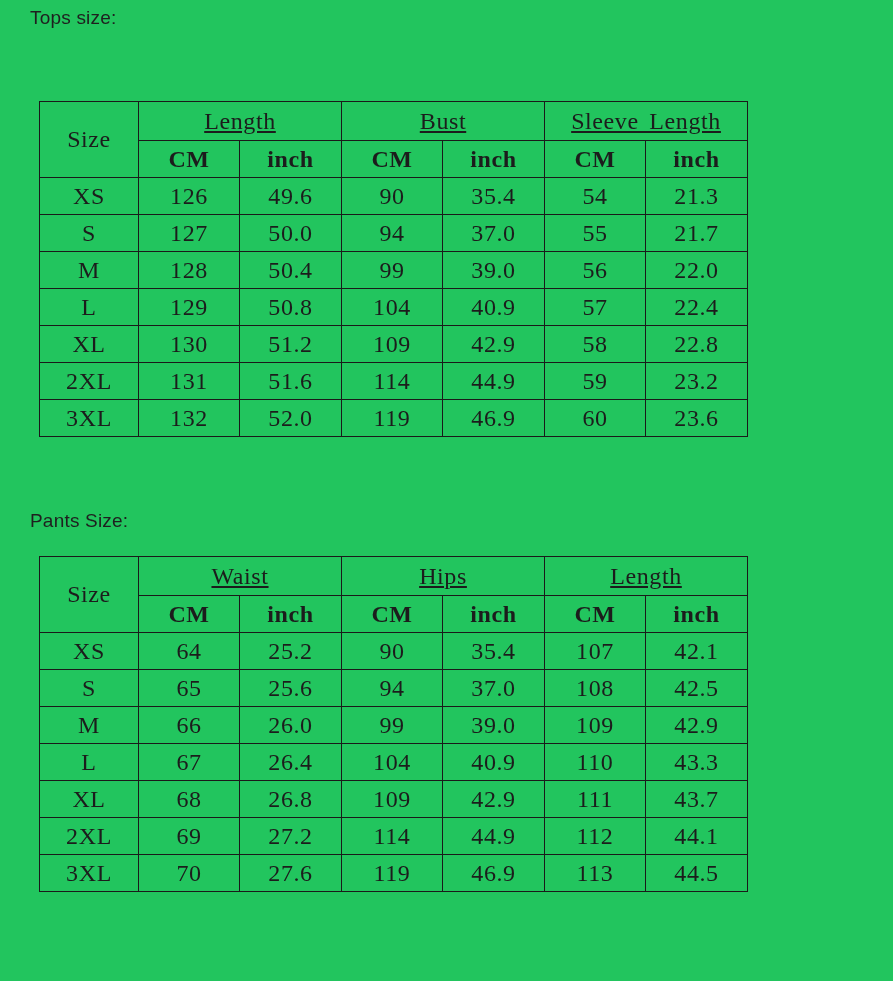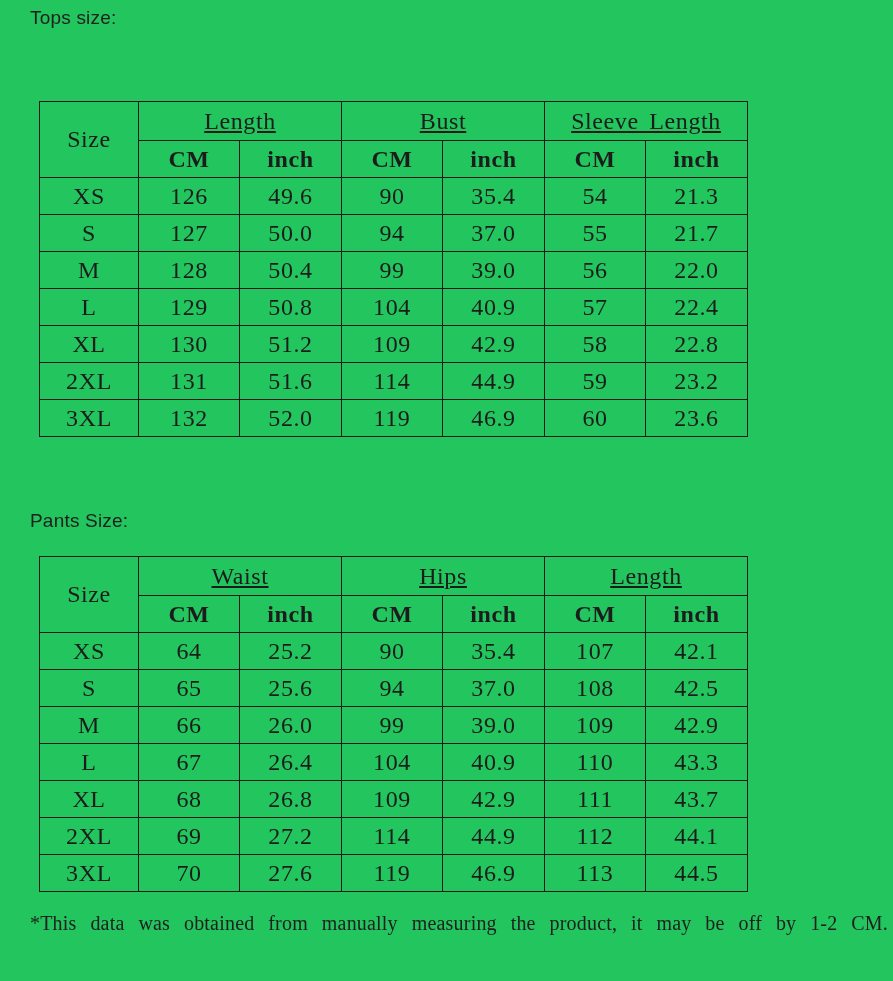--- a/index.html
+++ b/index.html
@@ -260,15 +260,14 @@
           <td>70</td>
           <td>27.6</td>
           <td>119</td>
           <td>46.9</td>
           <td>113</td>
           <td>44.5</td>
         </tr>
       </tbody>
   </table>
 
-  <p class="footnote">*This data was obtained from manually measuring the product, it may be off by 1-2 CM.</p>
 
 </div>
 
 </body></html>

